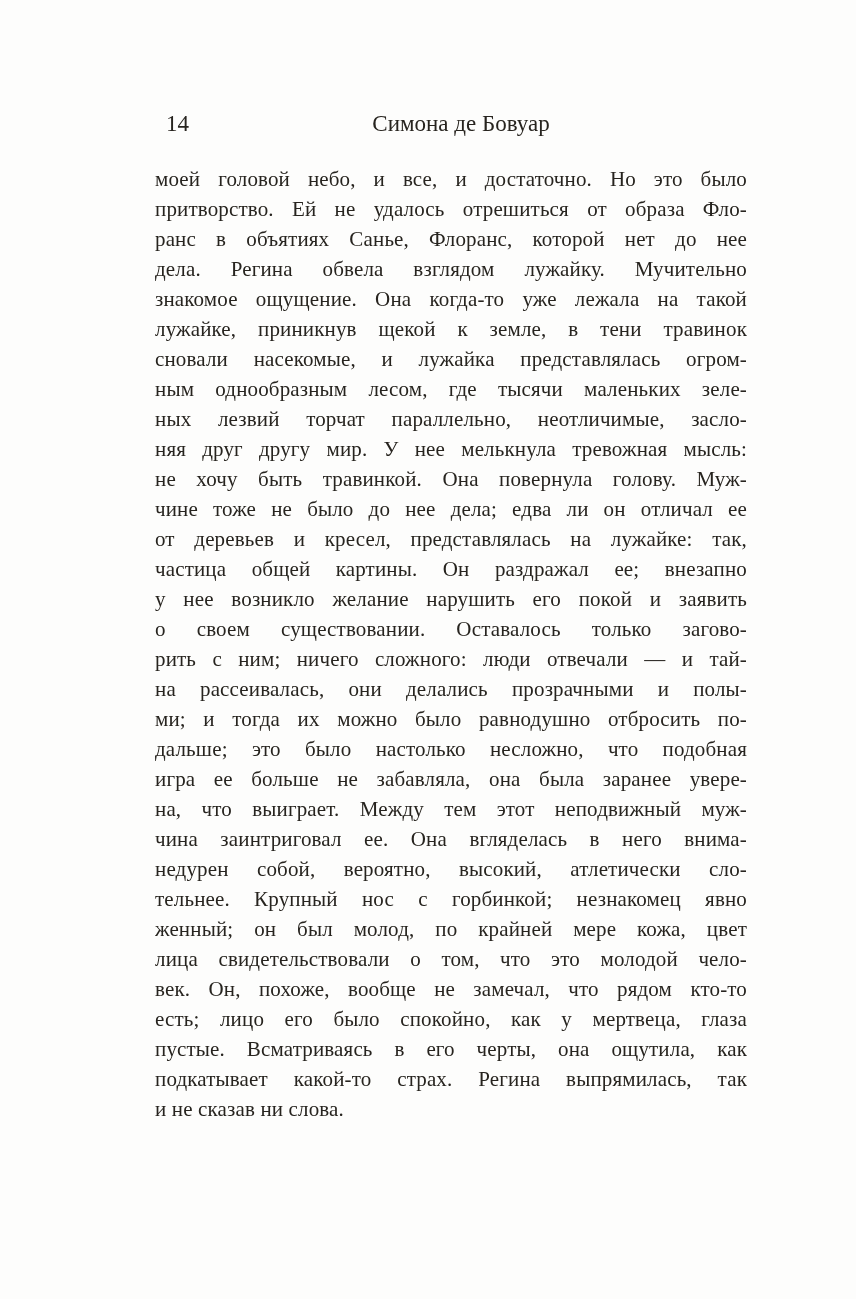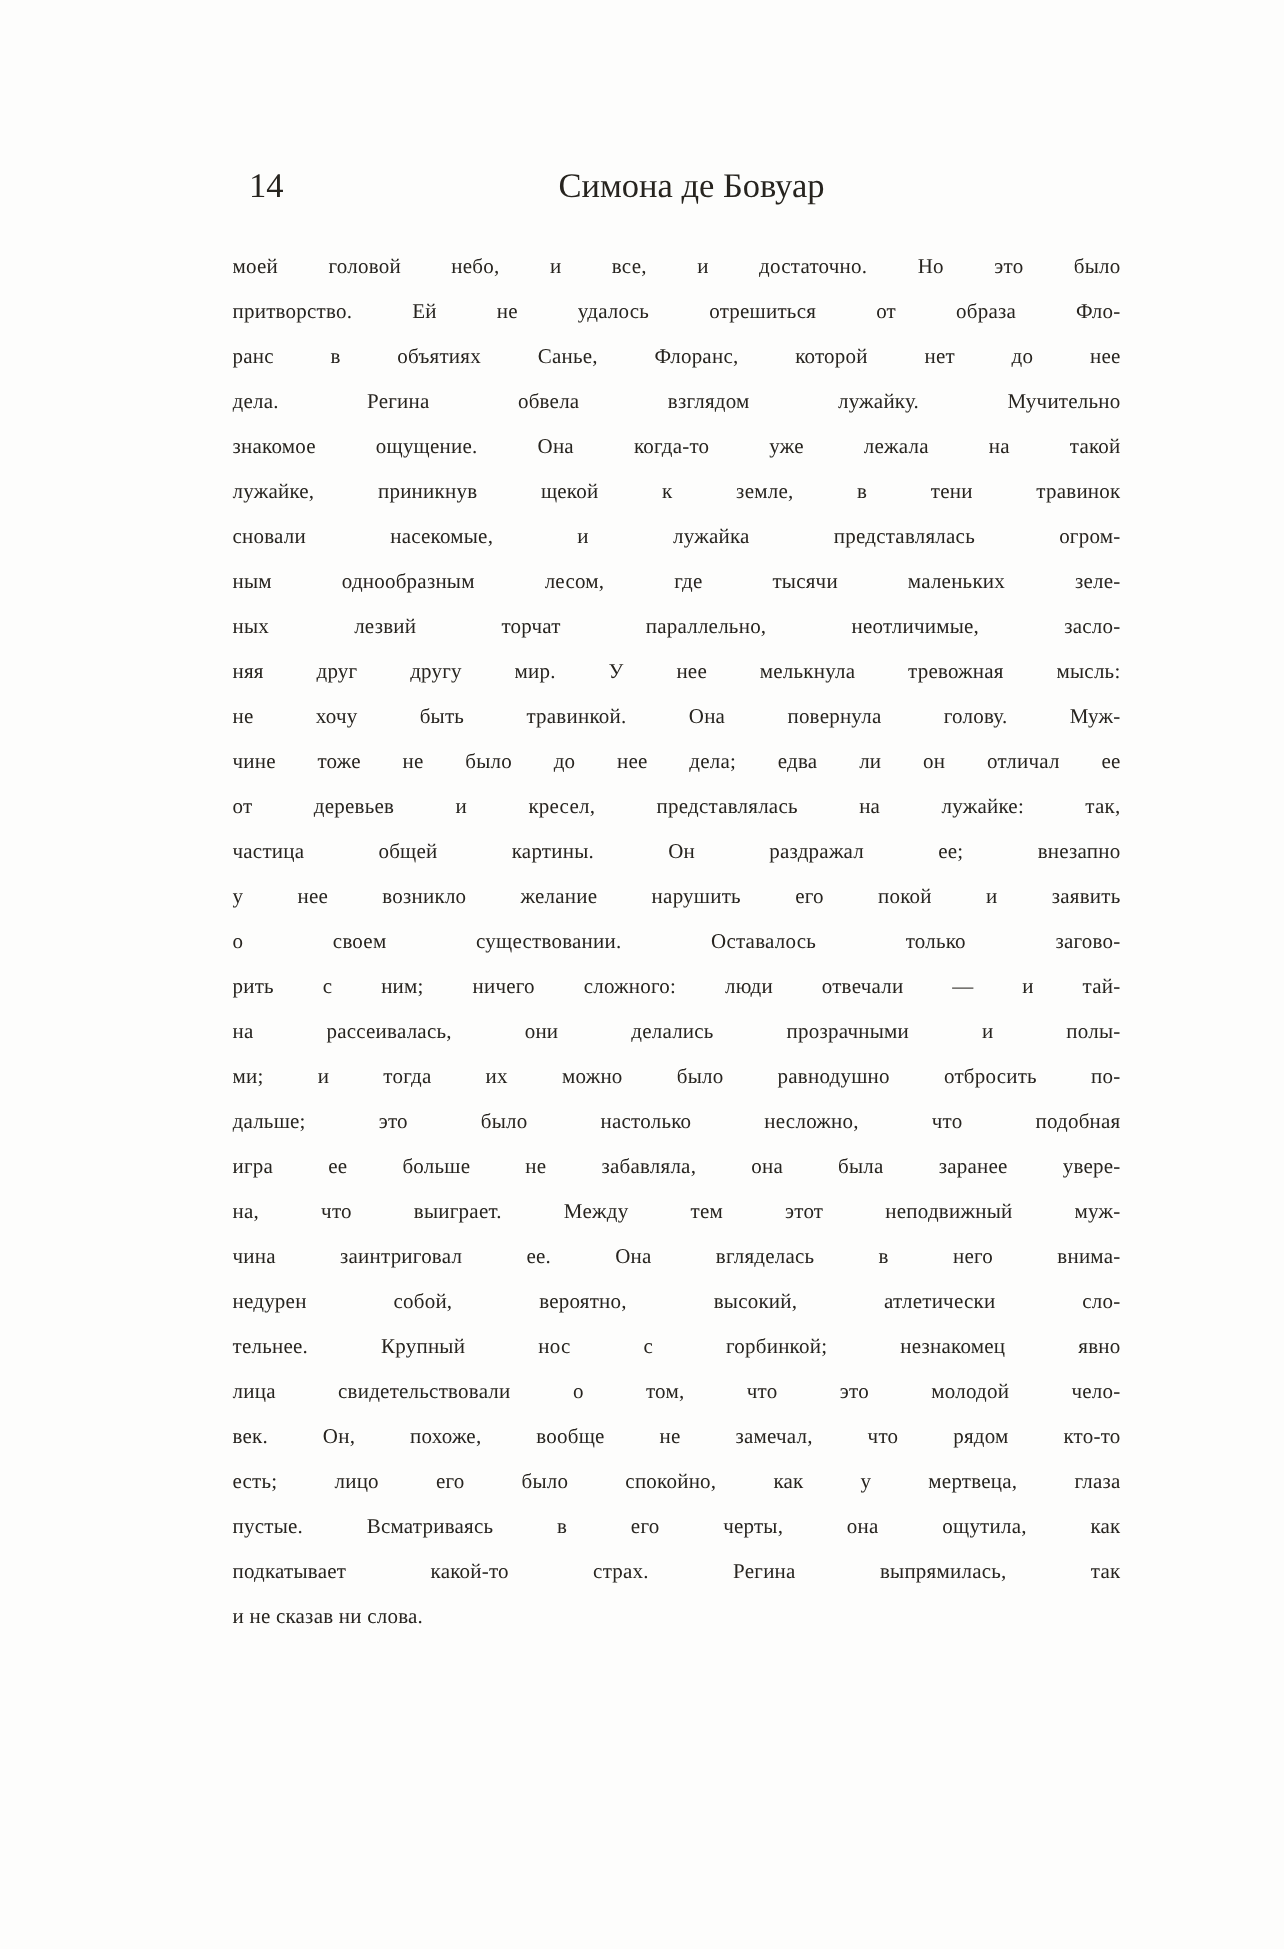--- a/index.html
+++ b/index.html
@@ -36,21 +36,21 @@
     text-align: center;
     font-family: Liberation Serif, serif;
   }
   .page-body {
     position: absolute;
     left: 155px;
     top: 164px;
     width: 592px;
   }
   .text-line {
-    font-size: 14px;
+    font-size: 21px;
     line-height: 30px;
     height: 30px;
     overflow: hidden;
     letter-spacing: 0.15px;
     text-align: justify;
     text-align-last: justify;
     white-space: normal;
   }
   .text-line.last-line {
     text-align: left;
@@ -85,20 +85,21 @@
         <div class="text-line">о своем существовании. Оставалось только загово-</div>
         <div class="text-line">рить с ним; ничего сложного: люди отвечали — и тай-</div>
         <div class="text-line">на рассеивалась, они делались прозрачными и полы-</div>
         <div class="text-line">ми; и тогда их можно было равнодушно отбросить по-</div>
         <div class="text-line">дальше; это было настолько несложно, что подобная</div>
         <div class="text-line">игра ее больше не забавляла, она была заранее увере-</div>
         <div class="text-line">на, что выиграет. Между тем этот неподвижный муж-</div>
         <div class="text-line">чина заинтриговал ее. Она вгляделась в него внима-</div>
         <div class="text-line">недурен собой, вероятно, высокий, атлетически сло-</div>
         <div class="text-line">тельнее. Крупный нос с горбинкой; незнакомец явно</div>
+        <div class="text-line">женный; он был молод, по крайней мере кожа, цвет</div>
         <div class="text-line">лица свидетельствовали о том, что это молодой чело-</div>
         <div class="text-line">век. Он, похоже, вообще не замечал, что рядом кто-то</div>
         <div class="text-line">есть; лицо его было спокойно, как у мертвеца, глаза</div>
         <div class="text-line">пустые. Всматриваясь в его черты, она ощутила, как</div>
         <div class="text-line">подкатывает какой-то страх. Регина выпрямилась, так</div>
         <div class="text-line last-line">и не сказав ни слова.</div>
       </div>
   </main>
 </div>
 

